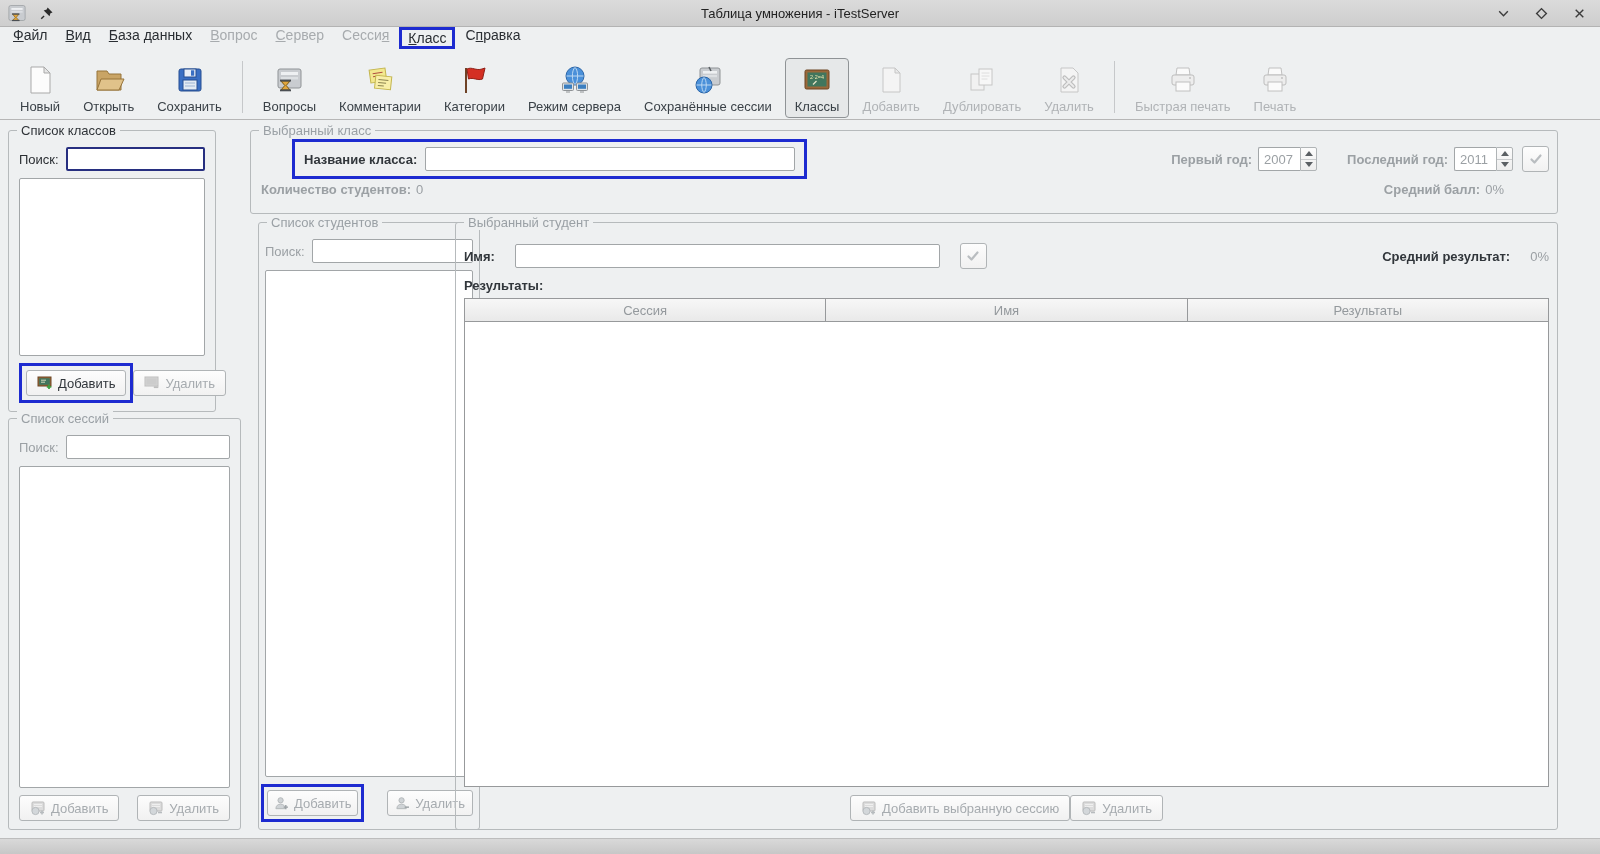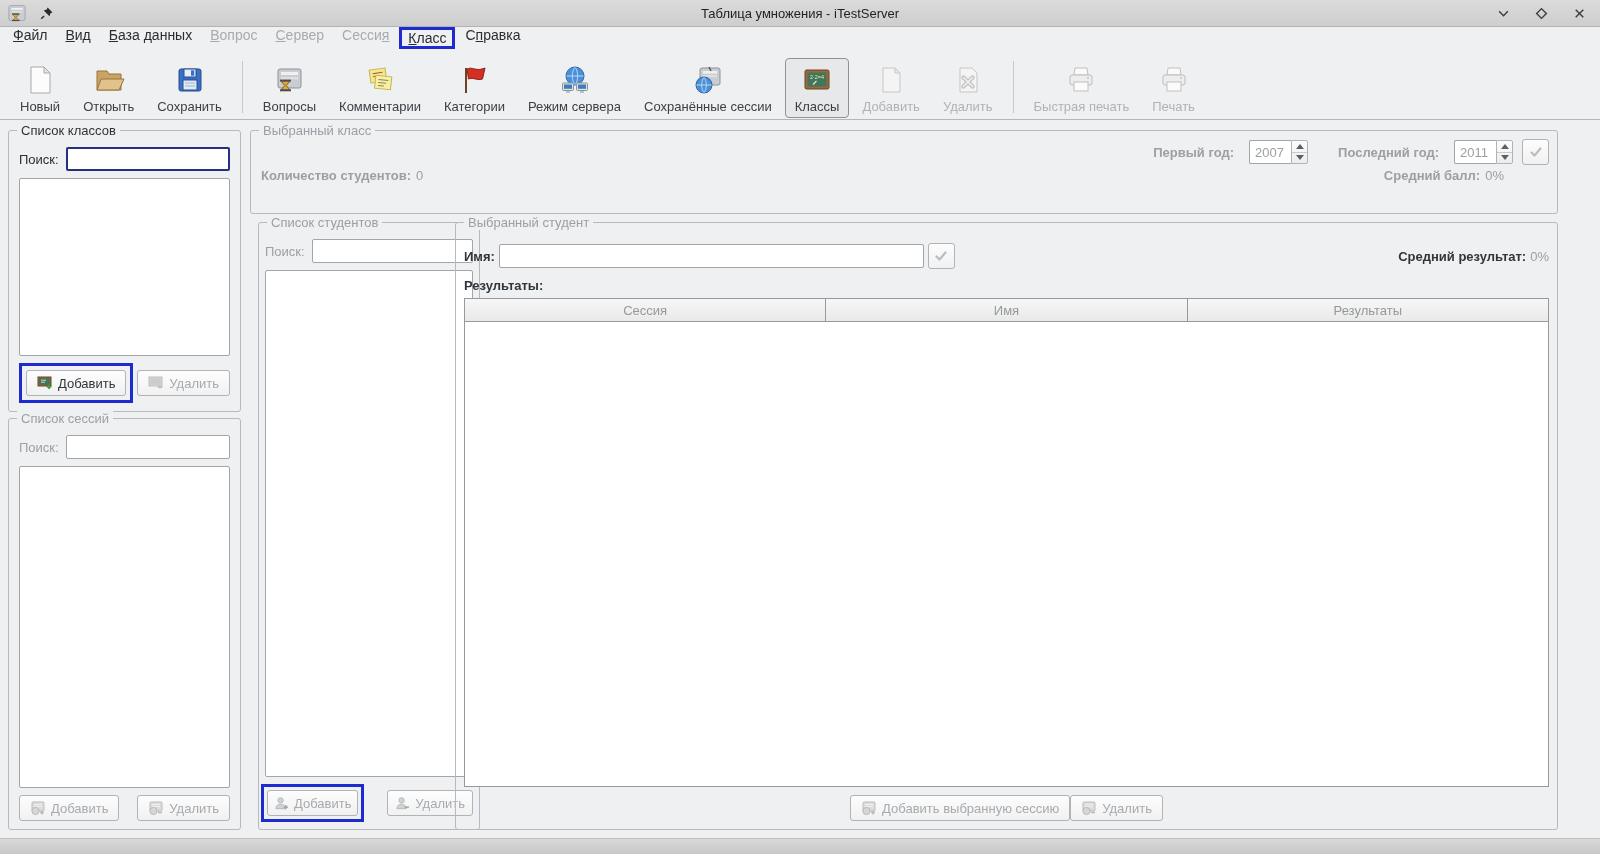--- a/index.html
+++ b/index.html
@@ -65,41 +65,41 @@
   .spin{display:inline-flex;align-items:stretch;height:24px}
   .spin input{width:42px;border:1px solid var(--inpborder);border-right:none;border-radius:2px 0 0 2px;color:var(--gray-label);
     font-size:13px;padding:4px 5px;background:#fff;font-family:inherit;outline:none}
   .arrows{width:17px;display:flex;flex-direction:column;border:1px solid #b0b4b6;border-radius:0 2px 2px 0;background:linear-gradient(#fcfcfc,#ededed)}
   .arr{flex:1;display:flex;align-items:center;justify-content:center}
   .arr.up{border-bottom:1px solid #c8cacc}
   .arr.up::after{content:"";border-left:4px solid transparent;border-right:4px solid transparent;border-bottom:5px solid #5a5f63}
   .arr.dn::after{content:"";border-left:4px solid transparent;border-right:4px solid transparent;border-top:5px solid #5a5f63}
 
   
-  #grp-classes{left:8px;top:10px;width:233px;height:282px;padding:16px 10px 8px}
+  #grp-classes{left:8px;top:10px;width:208px;height:282px;padding:16px 10px 8px}
   #grp-sessions{left:8px;top:298px;width:233px;height:412px;padding:16px 10px 8px}
   #grp-selclass{left:250px;top:10px;width:1308px;height:84px;padding:8px 8px 4px}
   #grp-students{left:258px;top:102px;width:222px;height:608px;padding:16px 6px 7px}
   #grp-selstudent{left:455px;top:102px;width:1103px;height:608px;padding:14px 8px 8px}
 
   .row-search{display:flex;align-items:center;gap:7px;margin-bottom:7px}
   .row-search .slabel{color:#2a2e33}
   .row-search .slabel.gray{color:var(--gray-label)}
   .row-search .inp{flex:1;min-width:0}
   .grow{flex:1;min-height:0;margin-bottom:7px}
   .row-btns{display:flex;align-items:center;justify-content:space-between}
 
   
   .sc-row1{display:flex;align-items:center}
   .sc-row2{display:flex;align-items:center;margin-top:3px;padding:0 45px 0 2px}
   .sc-gap{flex:1}
-  .pair{display:flex;align-items:center;gap:15px}
-
-  
-  .ss-row-name{display:flex;align-items:center;gap:4px;margin-top:6px}
+  .pair{display:flex;align-items:center;gap:6px}
+
+  
+  .ss-row-name{display:flex;align-items:center;gap:20px;margin-top:6px}
   .ss-results-label{margin-top:9px}
   .rtable{margin-top:5px;flex:1;min-height:0;display:flex;flex-direction:column;border:1px solid #97999b;background:#fff}
   .rthead{display:flex;height:23px;background:linear-gradient(#f7f7f7,#e9e9e9);border-bottom:1px solid #97999b}
   .th{flex:1;display:flex;align-items:center;justify-content:center;font-size:13px;color:#94999d;border-right:1px solid #97999b}
   .th:last-child{border-right:none}
   .rtbody{flex:1;background:#fff}
   .ss-bottom{display:flex;align-items:center;justify-content:center;margin-top:8px}
 
   svg{display:block}
 </style>
@@ -282,20 +282,30 @@
     <span class="tlabel">Классы</span>
   </div>
   <div class="tbtn disabled">
     <span class="ticon">
         <svg width="32" height="32" viewBox="0 0 32 32">
           <path d="M8 4h12l5 5v19H8z" fill="#f4f4f4" stroke="#c6c6c6"></path>
           <path d="M20 4v5h5z" fill="#e9e9e9" stroke="#c6c6c6"></path>
         </svg>
       </span>
     <span class="tlabel">Добавить</span>
+  </div>
+  <div class="tbtn disabled">
+    <span class="ticon">
+        <svg width="32" height="32" viewBox="0 0 32 32">
+          <rect x="5" y="10" width="13" height="16" fill="#f1f1f1" stroke="#c6c6c6"></rect>
+          <rect x="13" y="5" width="13" height="16" fill="#f7f7f7" stroke="#c6c6c6"></rect>
+          <path d="M15.5 9h8M15.5 12h8M15.5 15h6" stroke="#dedede"></path>
+        </svg>
+      </span>
+    <span class="tlabel">Дублировать</span>
   </div>
   <div class="tbtn disabled">
     <span class="ticon">
         <svg width="32" height="32" viewBox="0 0 32 32">
           <path d="M8 4h12l5 5v19H8z" fill="#f4f4f4" stroke="#c6c6c6"></path>
           <path d="M11.5 13.5l9 9M20.5 13.5l-9 9" stroke="#bdbdbd" stroke-width="4.2" stroke-linecap="round"></path>
           <path d="M11.5 13.5l9 9M20.5 13.5l-9 9" stroke="#ececec" stroke-width="1.8" stroke-linecap="round"></path>
         </svg>
       </span>
     <span class="tlabel">Удалить</span>
@@ -390,20 +400,24 @@
             </svg>
           </span>
         <span>Удалить</span>
       </button>
     </div>
   </div>
 
   <div class="group" id="grp-selclass">
     <span class="legend gray">Выбранный класс</span>
     <div class="sc-row1">
+      <div class="hl-name">
+        <span class="blabel">Название класса:</span>
+        <input class="inp" style="width: 370px;" value="">
+      </div>
       <div class="sc-gap"></div>
       <div class="pair">
         <span class="blabel gray">Первый год:</span>
         <span class="spin">
           <input value="2007" style="">
           <span class="arrows">
               <span class="arr up"></span>
               <span class="arr dn"></span>
             </span>
         </span>

